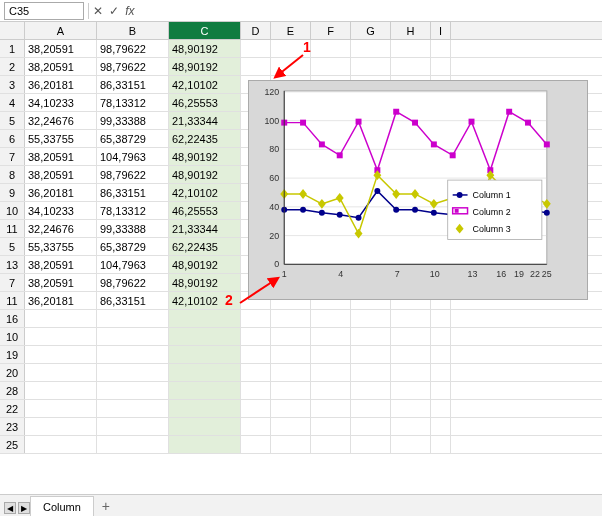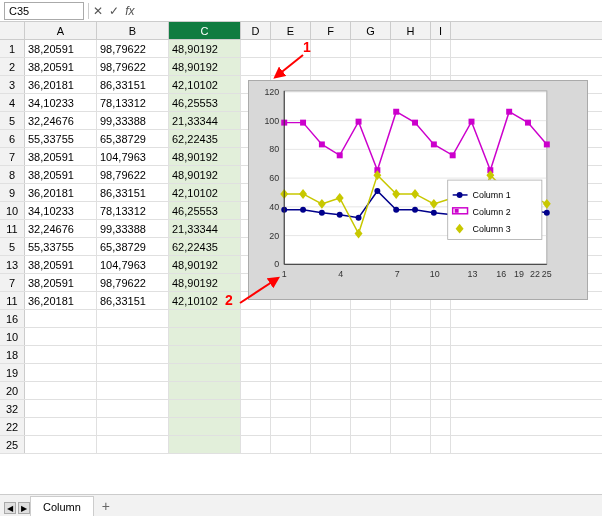--- a/index.html
+++ b/index.html
@@ -424,32 +424,20 @@
         <div class="cell" style="width: 72px; min-width: 72px;"></div>
         <div class="cell selected-col" style="width: 72px; min-width: 72px;"></div>
         <div class="cell" style="width: 30px; min-width: 30px;"></div>
         <div class="cell" style="width: 40px; min-width: 40px;"></div>
         <div class="cell" style="width: 40px; min-width: 40px;"></div>
         <div class="cell" style="width: 40px; min-width: 40px;"></div>
         <div class="cell" style="width: 40px; min-width: 40px;"></div>
         <div class="cell" style="width: 20px; min-width: 20px;"></div>
       </div>
       <div class="sheet-row">
-        <div class="row-header">18</div>
-        <div class="cell" style="width: 72px; min-width: 72px;"></div>
-        <div class="cell" style="width: 72px; min-width: 72px;"></div>
-        <div class="cell selected-col" style="width: 72px; min-width: 72px;"></div>
-        <div class="cell" style="width: 30px; min-width: 30px;"></div>
-        <div class="cell" style="width: 40px; min-width: 40px;"></div>
-        <div class="cell" style="width: 40px; min-width: 40px;"></div>
-        <div class="cell" style="width: 40px; min-width: 40px;"></div>
-        <div class="cell" style="width: 40px; min-width: 40px;"></div>
-        <div class="cell" style="width: 20px; min-width: 20px;"></div>
-      </div>
-      <div class="sheet-row">
         <div class="row-header">19</div>
         <div class="cell" style="width: 72px; min-width: 72px;"></div>
         <div class="cell" style="width: 72px; min-width: 72px;"></div>
         <div class="cell selected-col" style="width: 72px; min-width: 72px;"></div>
         <div class="cell" style="width: 30px; min-width: 30px;"></div>
         <div class="cell" style="width: 40px; min-width: 40px;"></div>
         <div class="cell" style="width: 40px; min-width: 40px;"></div>
         <div class="cell" style="width: 40px; min-width: 40px;"></div>
         <div class="cell" style="width: 40px; min-width: 40px;"></div>
         <div class="cell" style="width: 20px; min-width: 20px;"></div>
@@ -460,33 +448,45 @@
         <div class="cell" style="width: 72px; min-width: 72px;"></div>
         <div class="cell selected-col" style="width: 72px; min-width: 72px;"></div>
         <div class="cell" style="width: 30px; min-width: 30px;"></div>
         <div class="cell" style="width: 40px; min-width: 40px;"></div>
         <div class="cell" style="width: 40px; min-width: 40px;"></div>
         <div class="cell" style="width: 40px; min-width: 40px;"></div>
         <div class="cell" style="width: 40px; min-width: 40px;"></div>
         <div class="cell" style="width: 20px; min-width: 20px;"></div>
       </div>
       <div class="sheet-row">
-        <div class="row-header">32</div>
+        <div class="row-header">28</div>
         <div class="cell" style="width: 72px; min-width: 72px;"></div>
         <div class="cell" style="width: 72px; min-width: 72px;"></div>
         <div class="cell selected-col" style="width: 72px; min-width: 72px;"></div>
         <div class="cell" style="width: 30px; min-width: 30px;"></div>
         <div class="cell" style="width: 40px; min-width: 40px;"></div>
         <div class="cell" style="width: 40px; min-width: 40px;"></div>
         <div class="cell" style="width: 40px; min-width: 40px;"></div>
         <div class="cell" style="width: 40px; min-width: 40px;"></div>
         <div class="cell" style="width: 20px; min-width: 20px;"></div>
       </div>
       <div class="sheet-row">
         <div class="row-header">22</div>
+        <div class="cell" style="width: 72px; min-width: 72px;"></div>
+        <div class="cell" style="width: 72px; min-width: 72px;"></div>
+        <div class="cell selected-col" style="width: 72px; min-width: 72px;"></div>
+        <div class="cell" style="width: 30px; min-width: 30px;"></div>
+        <div class="cell" style="width: 40px; min-width: 40px;"></div>
+        <div class="cell" style="width: 40px; min-width: 40px;"></div>
+        <div class="cell" style="width: 40px; min-width: 40px;"></div>
+        <div class="cell" style="width: 40px; min-width: 40px;"></div>
+        <div class="cell" style="width: 20px; min-width: 20px;"></div>
+      </div>
+      <div class="sheet-row">
+        <div class="row-header">23</div>
         <div class="cell" style="width: 72px; min-width: 72px;"></div>
         <div class="cell" style="width: 72px; min-width: 72px;"></div>
         <div class="cell selected-col" style="width: 72px; min-width: 72px;"></div>
         <div class="cell" style="width: 30px; min-width: 30px;"></div>
         <div class="cell" style="width: 40px; min-width: 40px;"></div>
         <div class="cell" style="width: 40px; min-width: 40px;"></div>
         <div class="cell" style="width: 40px; min-width: 40px;"></div>
         <div class="cell" style="width: 40px; min-width: 40px;"></div>
         <div class="cell" style="width: 20px; min-width: 20px;"></div>
       </div>

